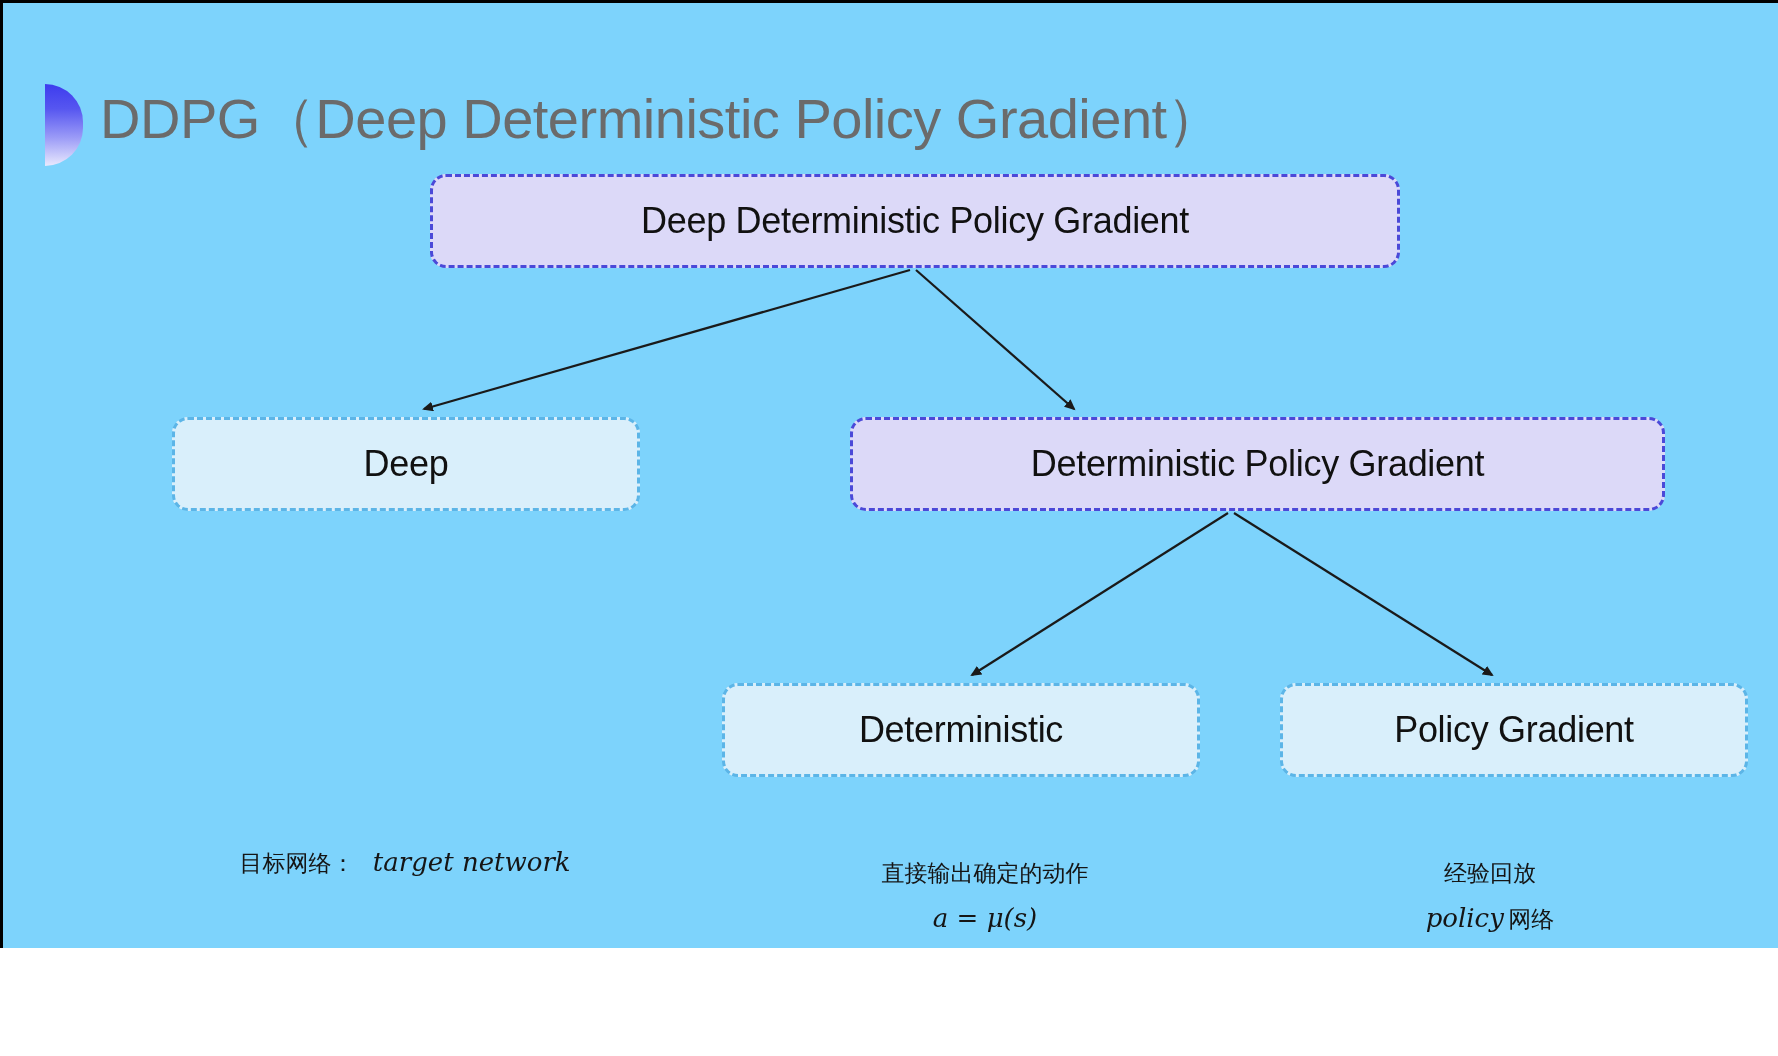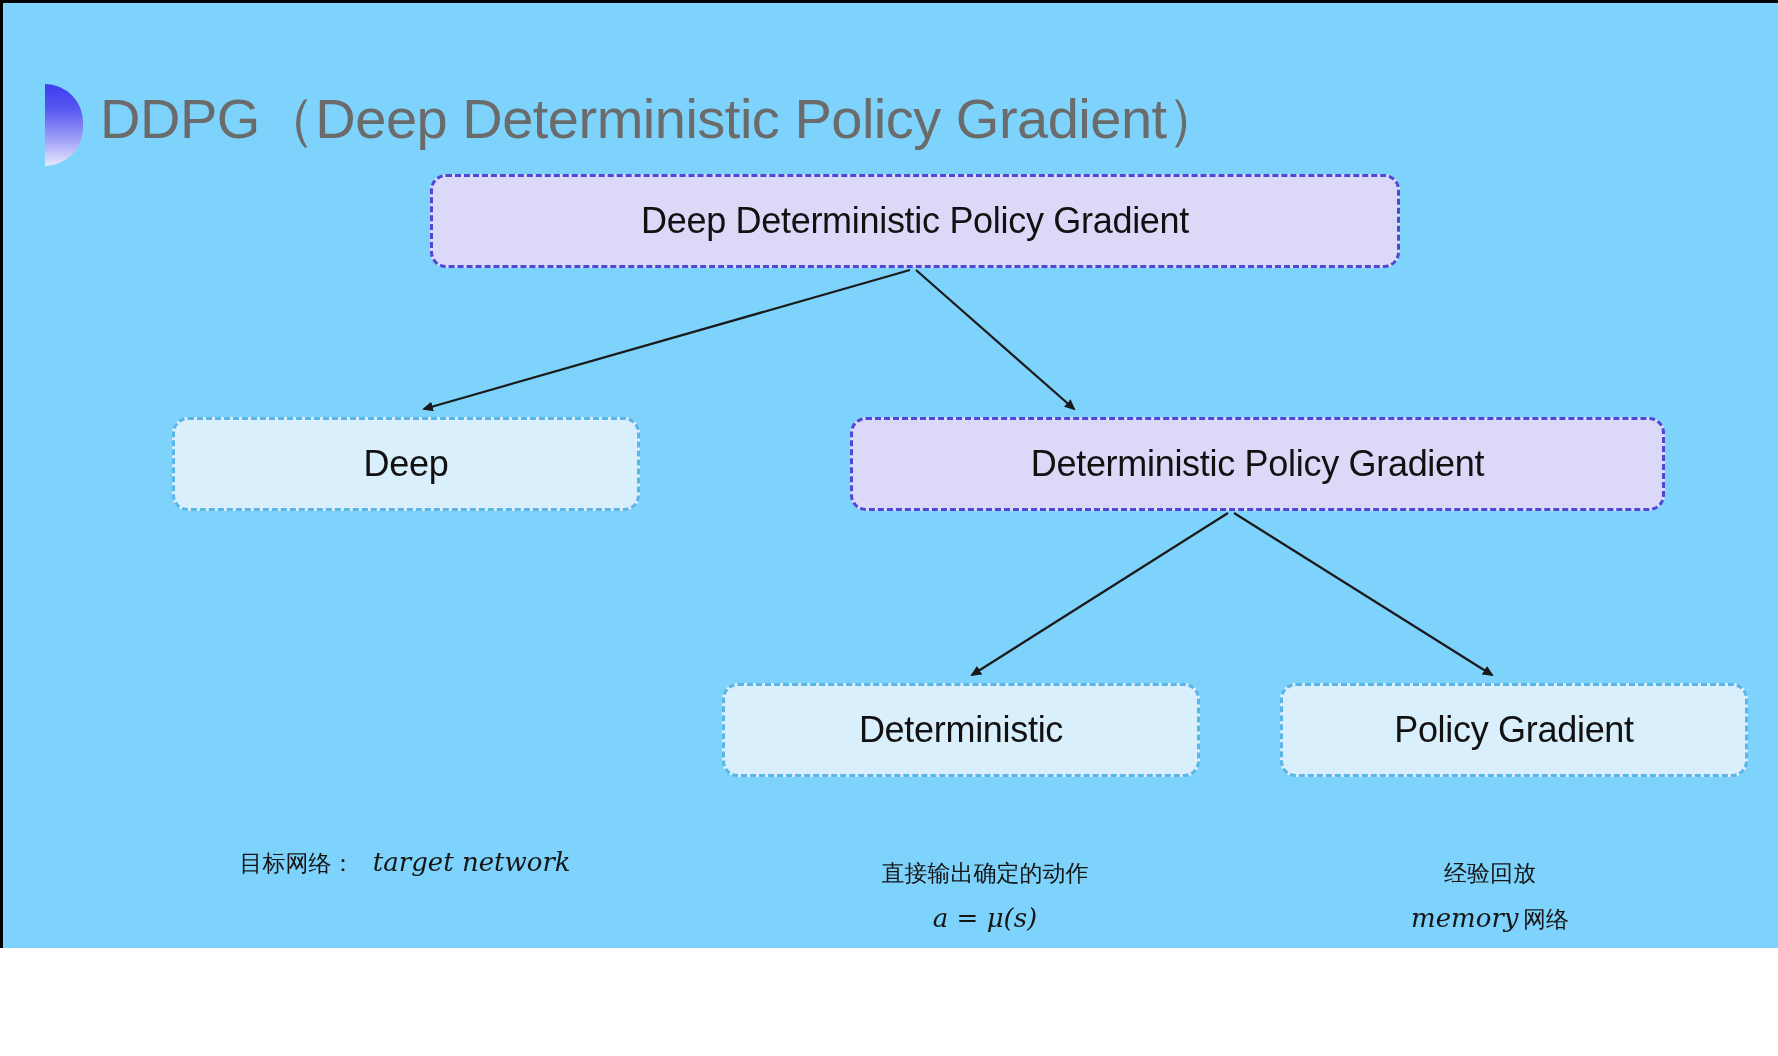--- a/index.html
+++ b/index.html
@@ -124,17 +124,17 @@
     <span class="ln">
       <span class="mathit">a = μ(s)</span>
     </span>
   </div>
 
   <div class="notes notes-pg">
     <span class="ln">
       <span class="cjk">经验回放</span>
     </span>
     <span class="ln">
-      <span class="mathit">memory</span>
+      <span class="mathit">policy</span>
       <span class="cjk"> 网络</span>
     </span>
   </div>
 </div>
 
 </body></html>

